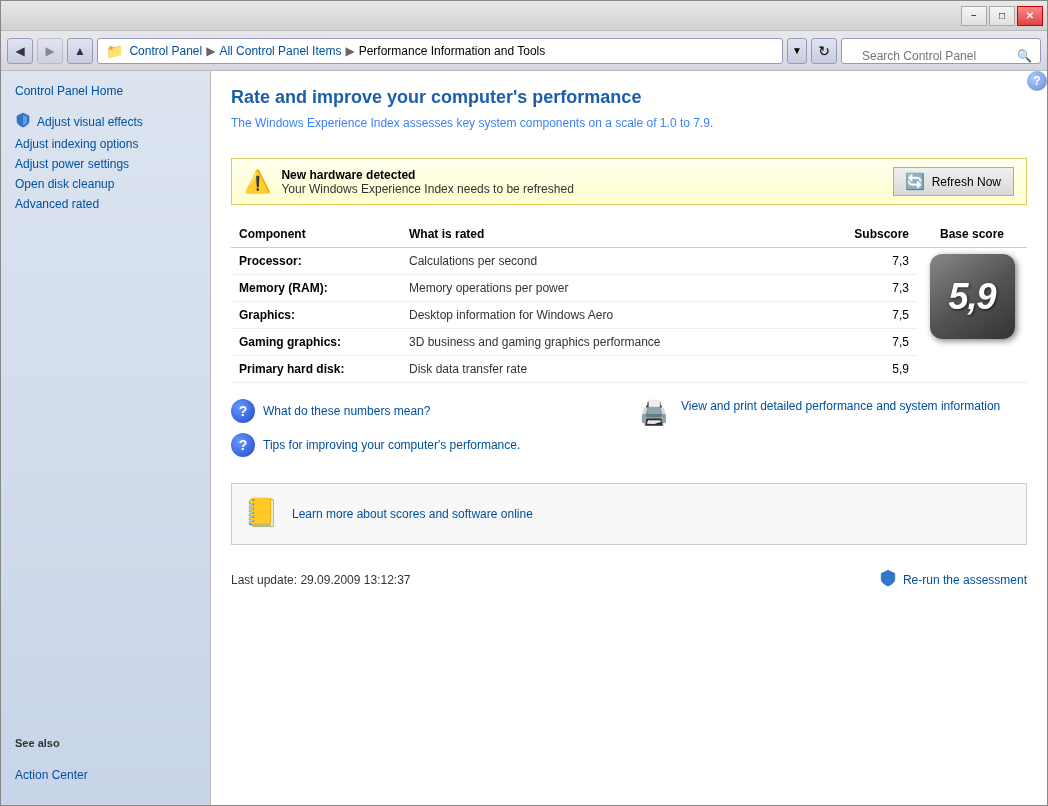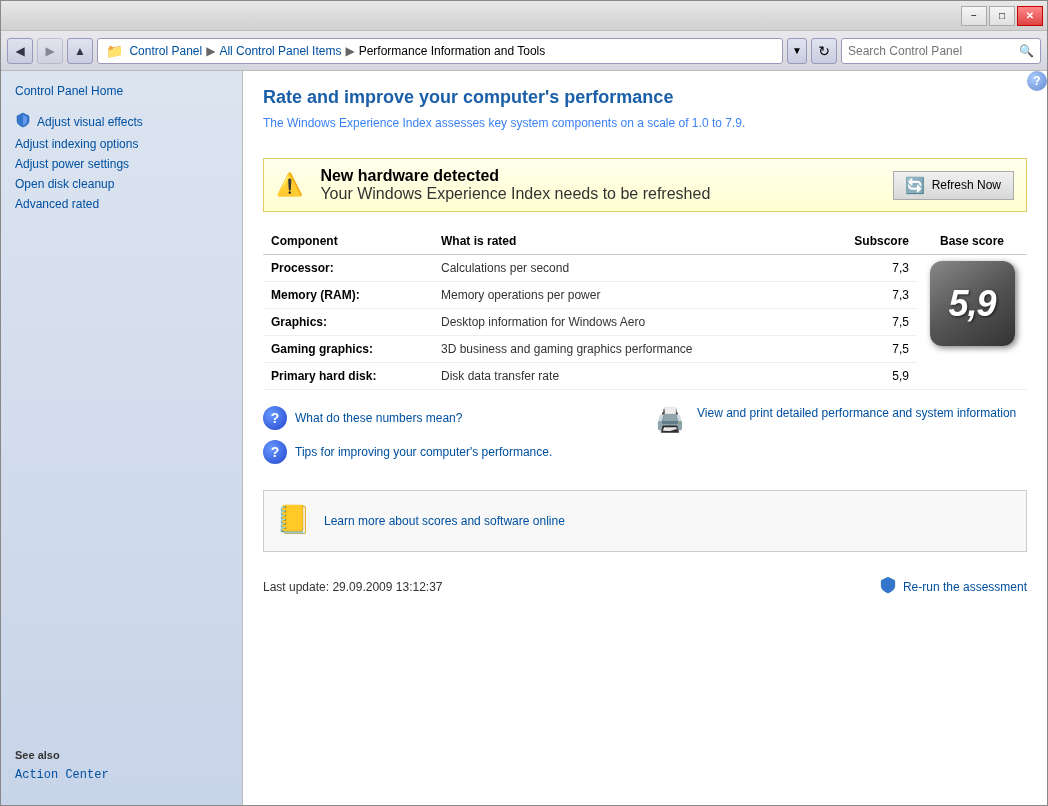--- a/index.html
+++ b/index.html
@@ -143,23 +143,23 @@
       justify-content: center;
       font-size: 14px;
     }
 
     .search-box {
       width: 200px;
       height: 26px;
       border: 1px solid #9999bb;
       border-radius: 3px;
       display: flex;
-      align-items: center;
+      align-items: flex-end;
       background: white;
-      padding: 0 6px;
+      padding: 0 20px;
       color: #888;
       font-size: 12px;
     }
 
     .search-box input {
       border: none;
       outline: none;
       flex: 1;
       font-size: 12px;
       color: #888;
@@ -167,21 +167,21 @@
 
     
     .main-area {
       display: flex;
       flex: 1;
       overflow: hidden;
     }
 
     
     .sidebar {
-      width: 242px;
+      width: 210px;
       background: linear-gradient(to bottom, #dce4f0, #c8d4e8);
       border-right: 1px solid #bbb;
       padding: 10px 0;
       display: flex;
       flex-direction: column;
     }
 
     .sidebar-link {
       padding: 3px 14px;
       color: #0050a0;
@@ -200,21 +200,21 @@
 
     .sidebar-bottom {
       margin-top: auto;
       padding: 10px 14px;
     }
 
     .see-also {
       font-size: 11px;
       font-weight: bold;
       color: #333;
-      margin-bottom: 4px;
+      margin-bottom: 16px;
     }
 
     
     .content {
       flex: 1;
       background: white;
       padding: 16px 20px;
       overflow-y: auto;
     }
 
@@ -242,22 +242,21 @@
       gap: 10px;
     }
 
     .warning-icon {
       font-size: 22px;
       flex-shrink: 0;
     }
 
     .warning-text {
       flex: 1;
-      font-size: 16px;
-      margin-left: 7px;
+      font-size: 12px;
     }
 
     .warning-title {
       font-weight: bold;
       color: #000;
     }
 
     .warning-desc {
       color: #333;
     }
@@ -524,21 +523,21 @@
       <a class="sidebar-link">
         <span>Open disk cleanup</span>
       </a>
 
       <a class="sidebar-link">
         <span>Advanced rated</span>
       </a>
 
       <div class="sidebar-bottom">
         <div class="see-also">See also</div>
-        <a class="sidebar-link" style="padding-left:0;font-family:Liberation Mono, monospace;">
+        <a class="sidebar-link" style="padding-left:0;">
           <span>Action Center</span>
         </a>
       </div>
     </div>
 
     <div class="content" style="position:relative;">
 
       <div class="help-btn" style="position:absolute;top:0;right:0;">?</div>
 
       <h1 class="page-title">Rate and improve your computer's performance</h1>

